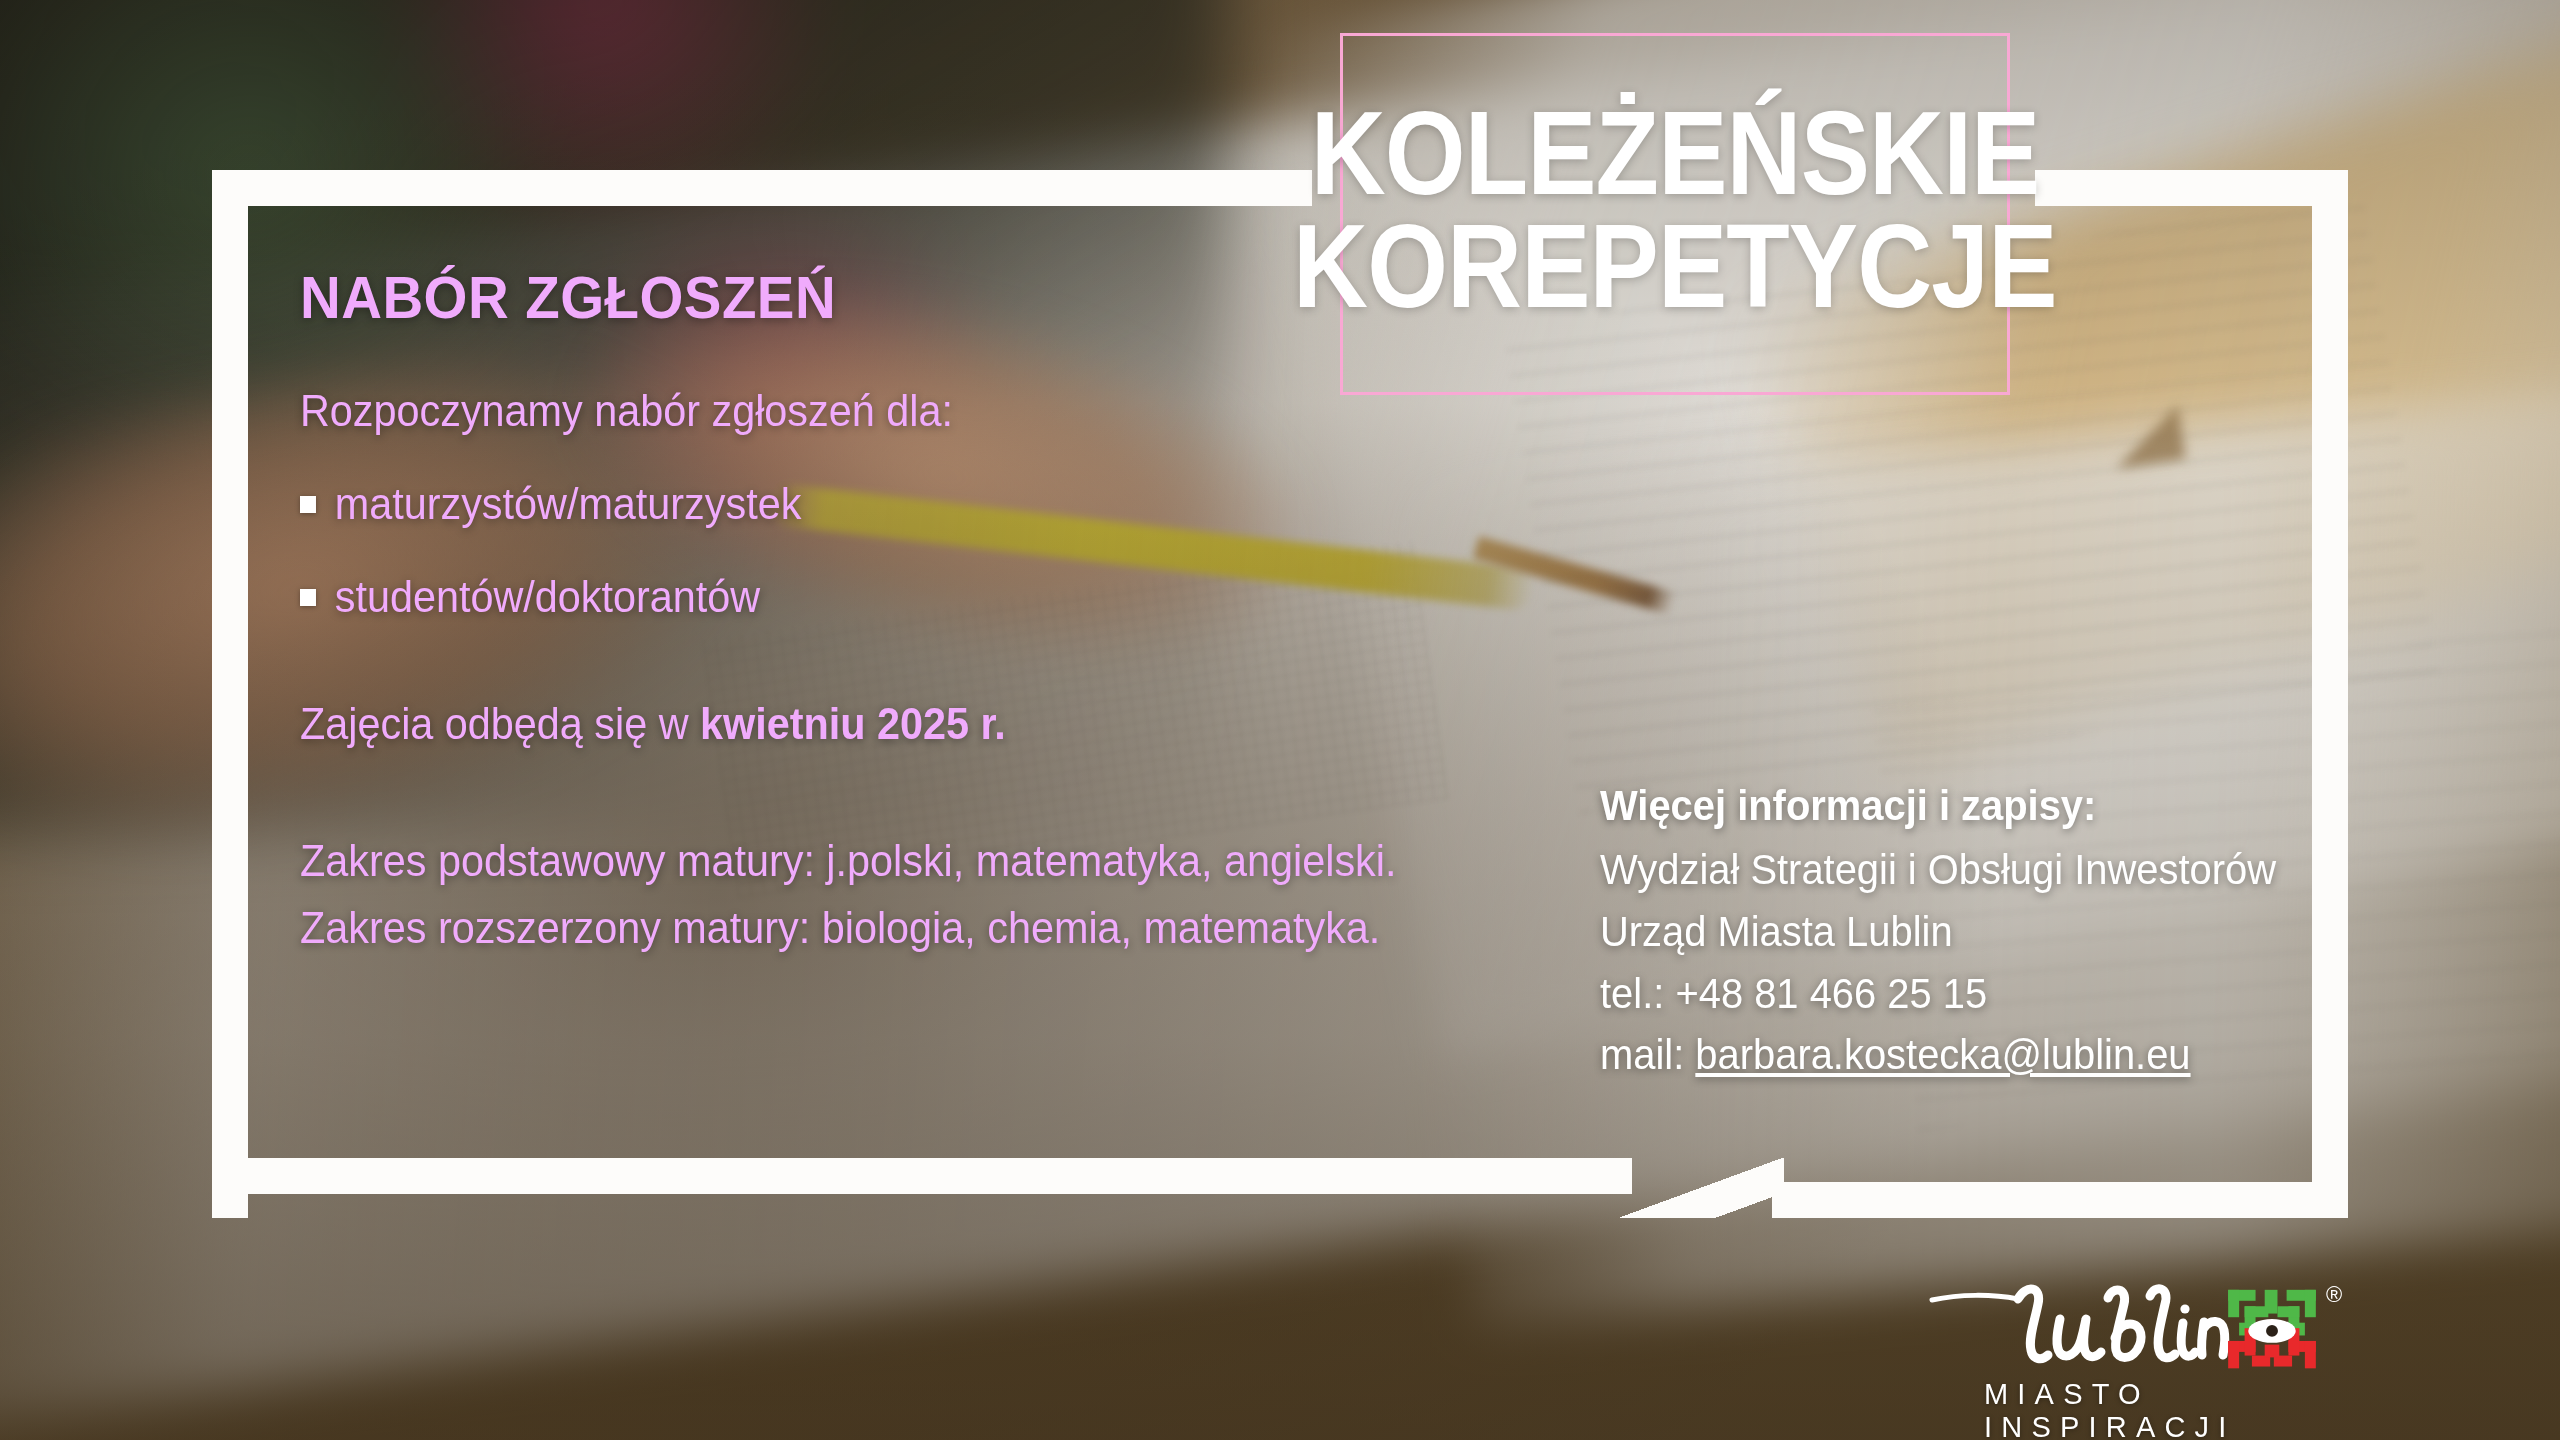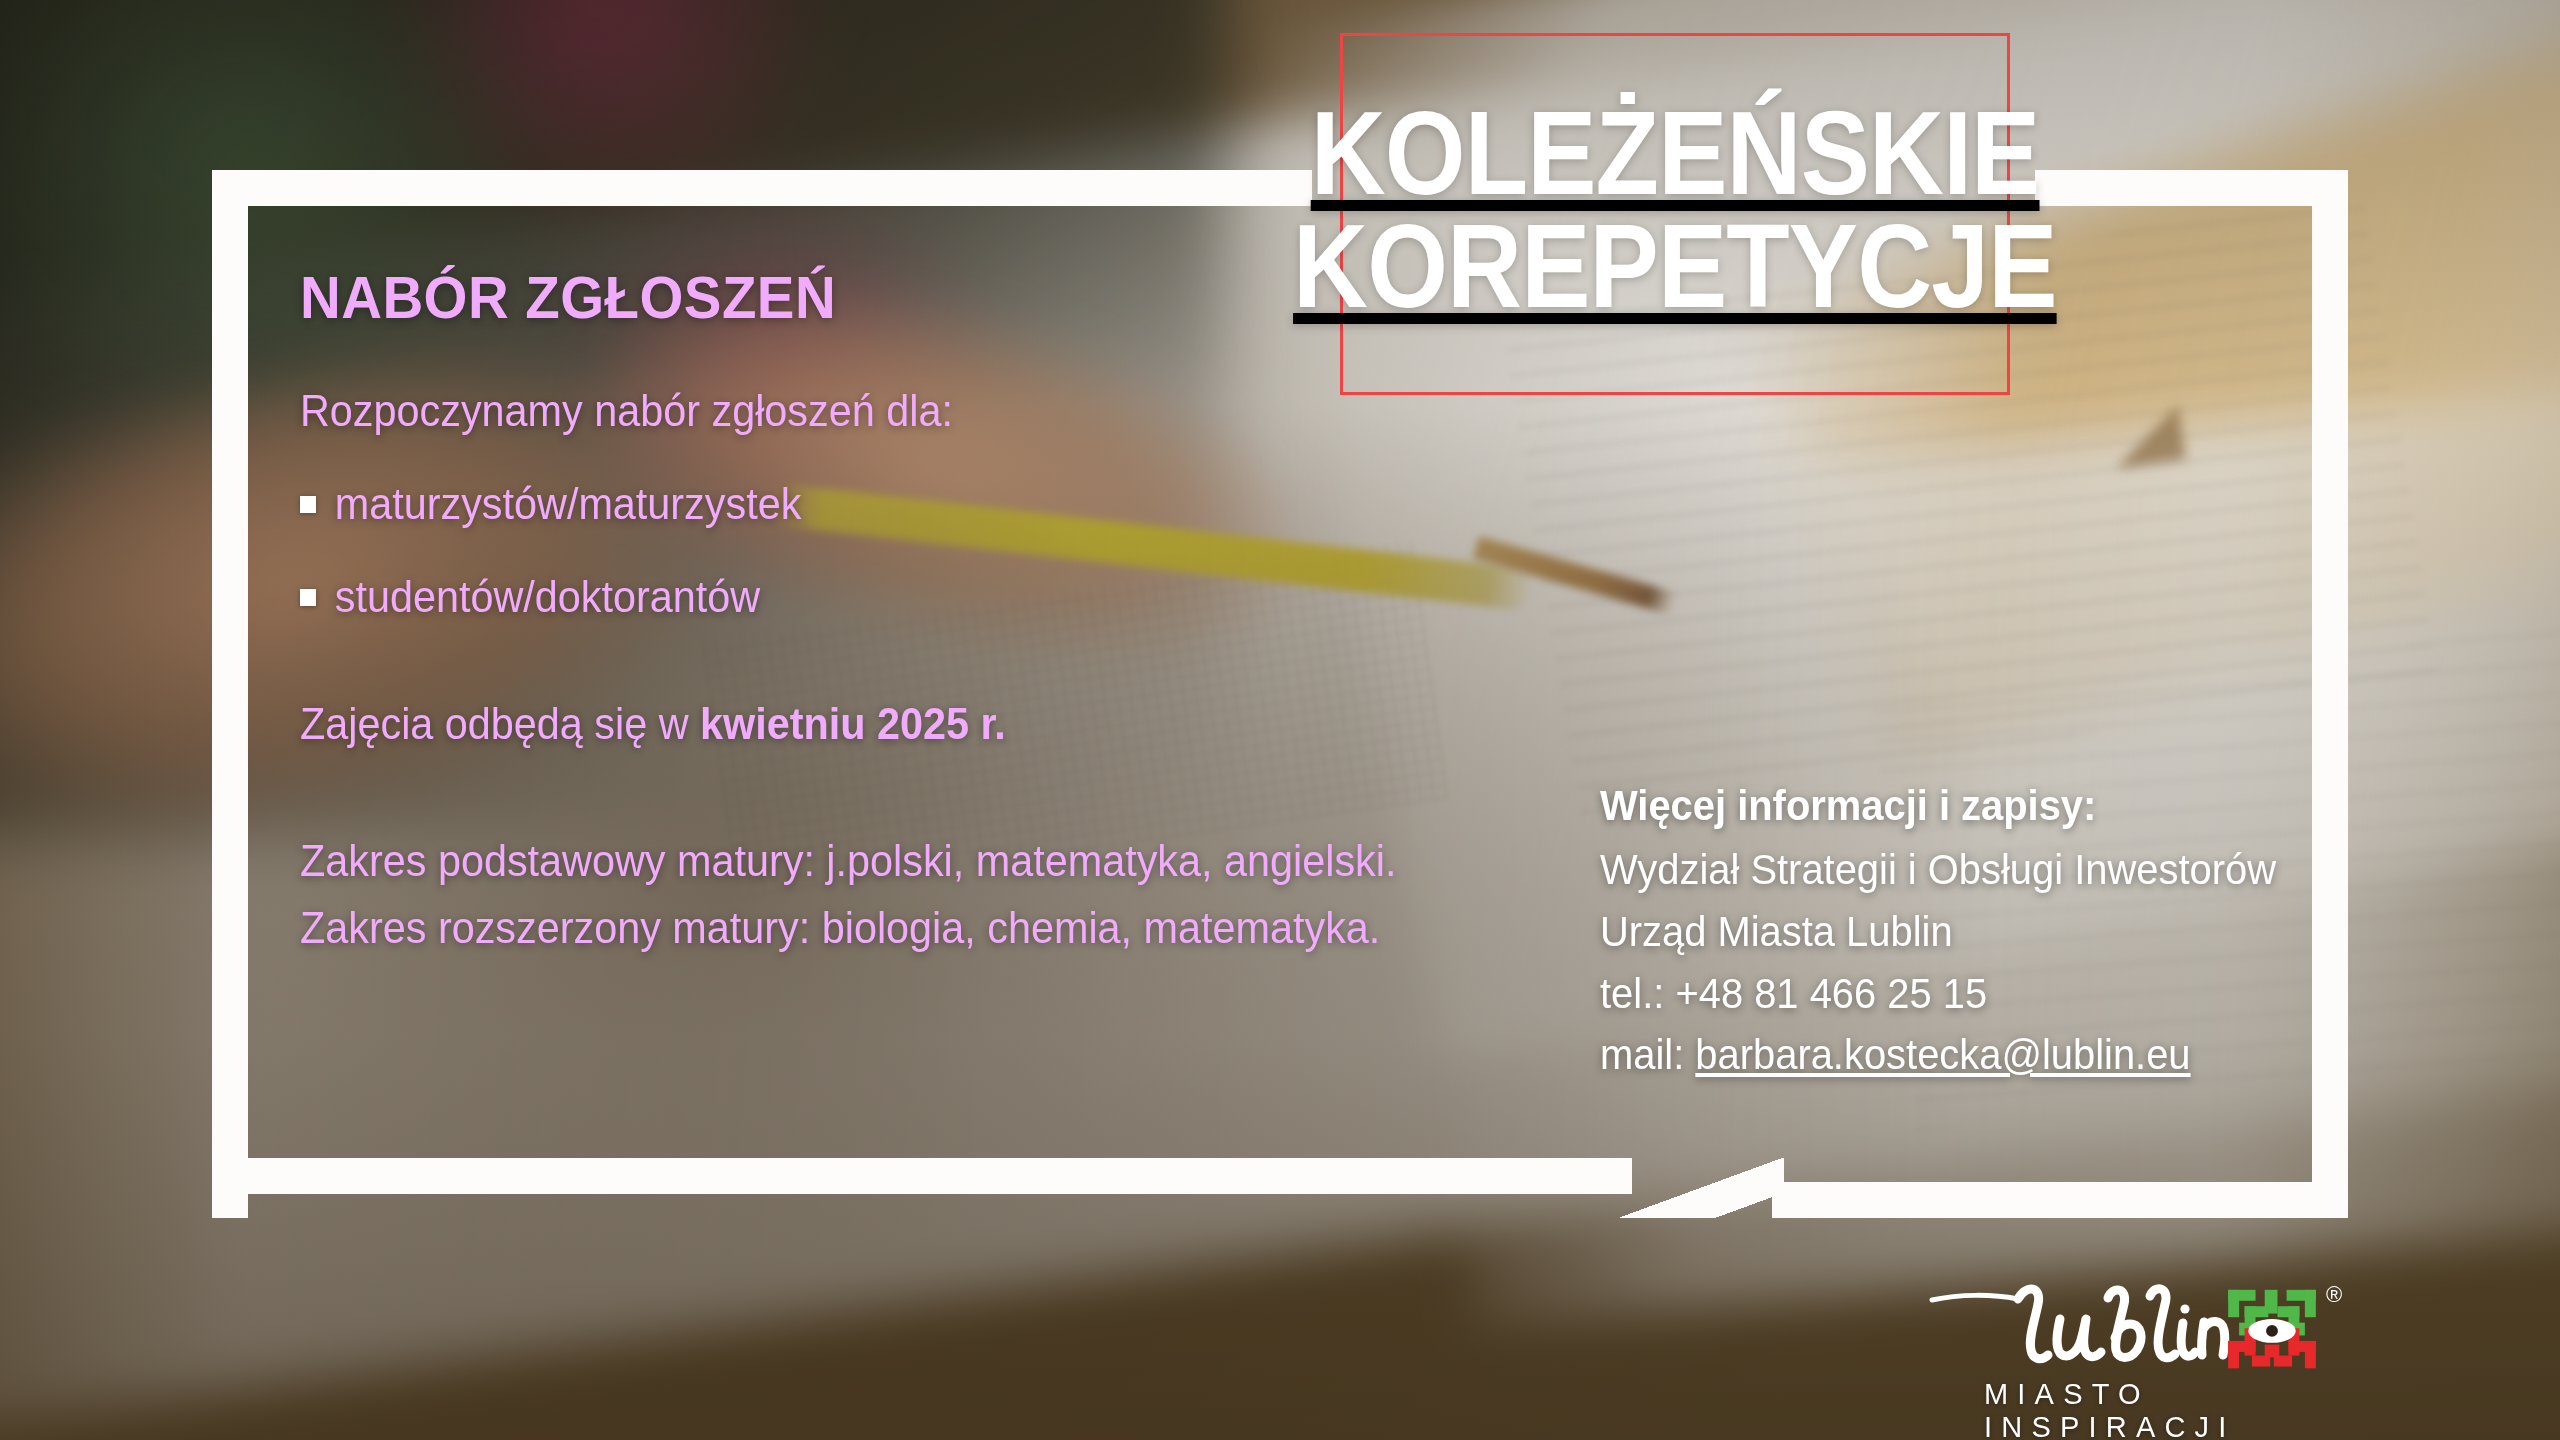--- a/index.html
+++ b/index.html
@@ -174,25 +174,24 @@
   .fr-bot-left   {left:212px; top:1158px; width:1420px; height:36px;}
   .fr-bot-right  {left:1772px;top:1182px; width:576px;  height:36px;}
   .fr-bot-diag{
     position:absolute;left:1620px;top:1158px;width:164px;height:60px;
     background:linear-gradient(to bottom right, transparent 49.4%, #fdfcfa 49.4%, #fdfcfa 79%, transparent 79%);
   }
 
   
   .title-box{
     position:absolute;left:1340px;top:33px;width:670px;height:362px;
-    border:3px solid #ef4444;
+    border:3px solid #f9a8d4;
     display:flex;flex-direction:column;
     align-items:center;justify-content:center;
     padding:14px 16px 22px;
-    text-decoration:underline;
   }
   .title-line{
     color:#ffffff;
     font-family:"Liberation Sans Narrow","Liberation Sans",sans-serif;
     font-weight:700;
     font-size:118px;
     line-height:.96;
     letter-spacing:-1px;
     transform:scaleX(.88);
     transform-origin:center;

